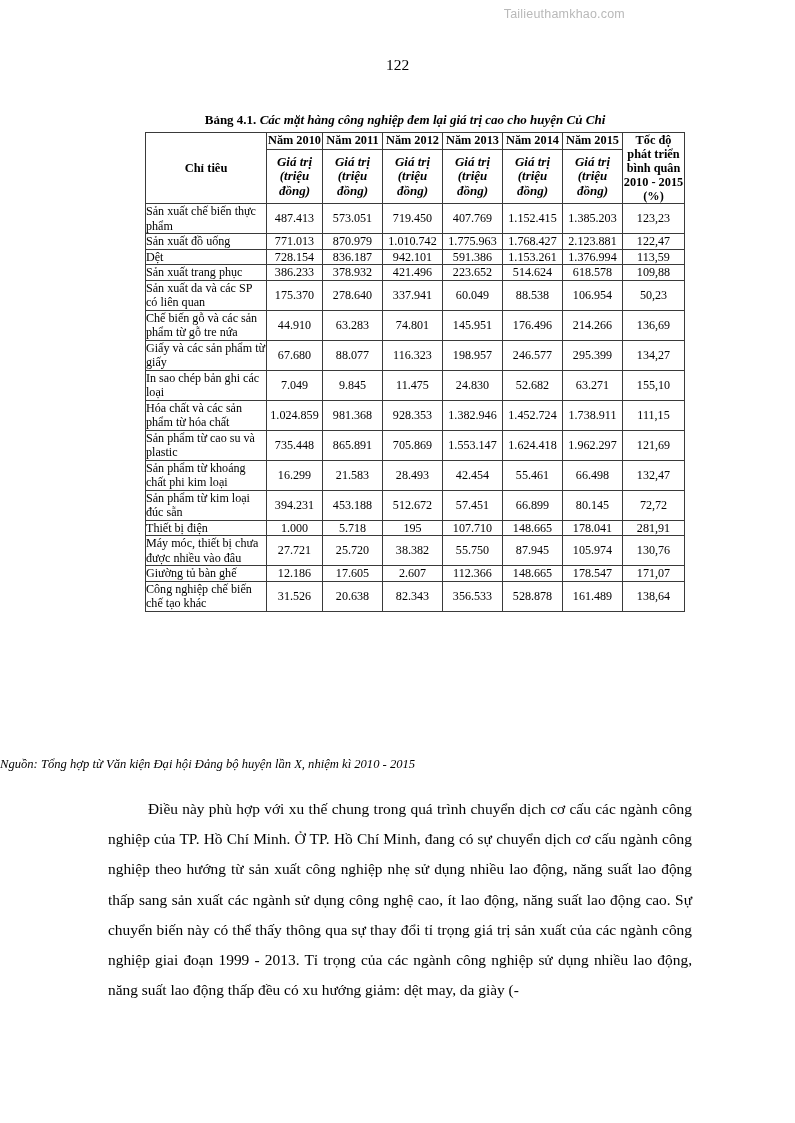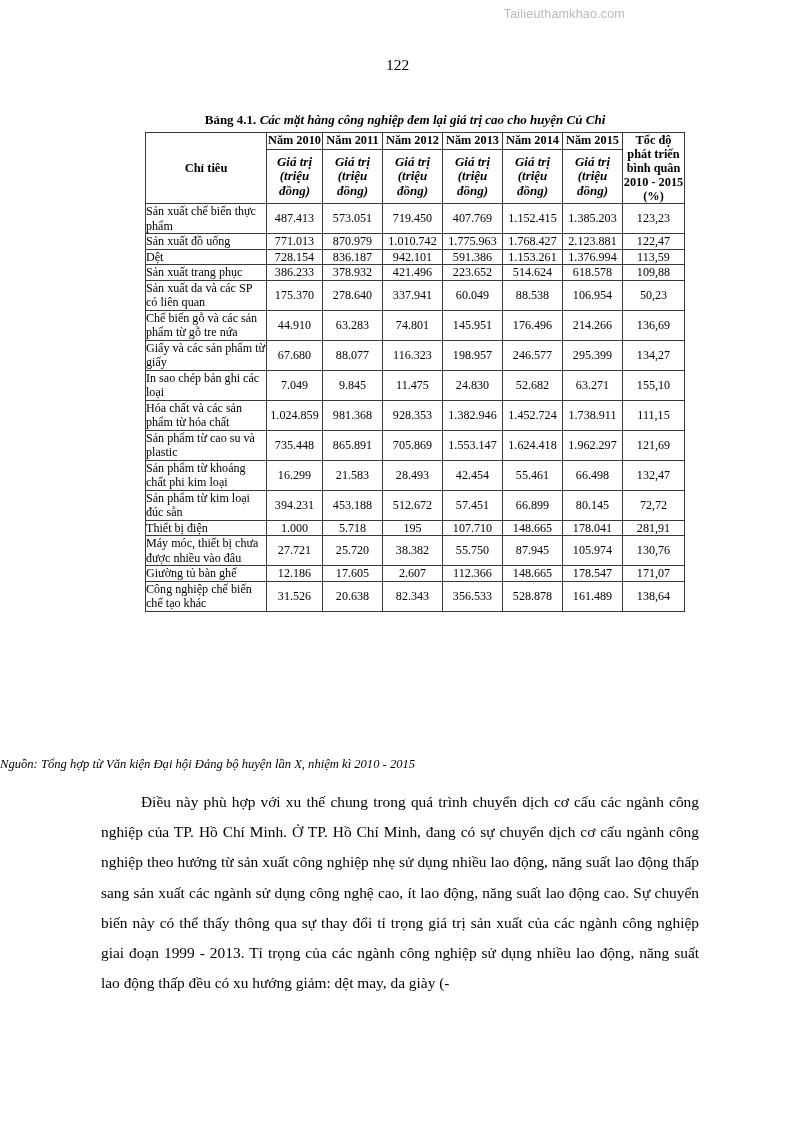--- a/index.html
+++ b/index.html
@@ -137,21 +137,21 @@
   .body-text {
     position: absolute;
     top: 786px;
     left: 100px;
     width: 600px;
     font-size: 15.4px;
     line-height: 30.2px;
     text-align: justify;
   }
   .body-text p {
-    margin: 1px;
+    margin: 8px;
     text-indent: 40px;
     text-align-last: left;
   }
 </style>
 </head>
 <body>
 
 <div class="page">
 
   <div class="watermark">Tailieuthamkhao.com</div>

